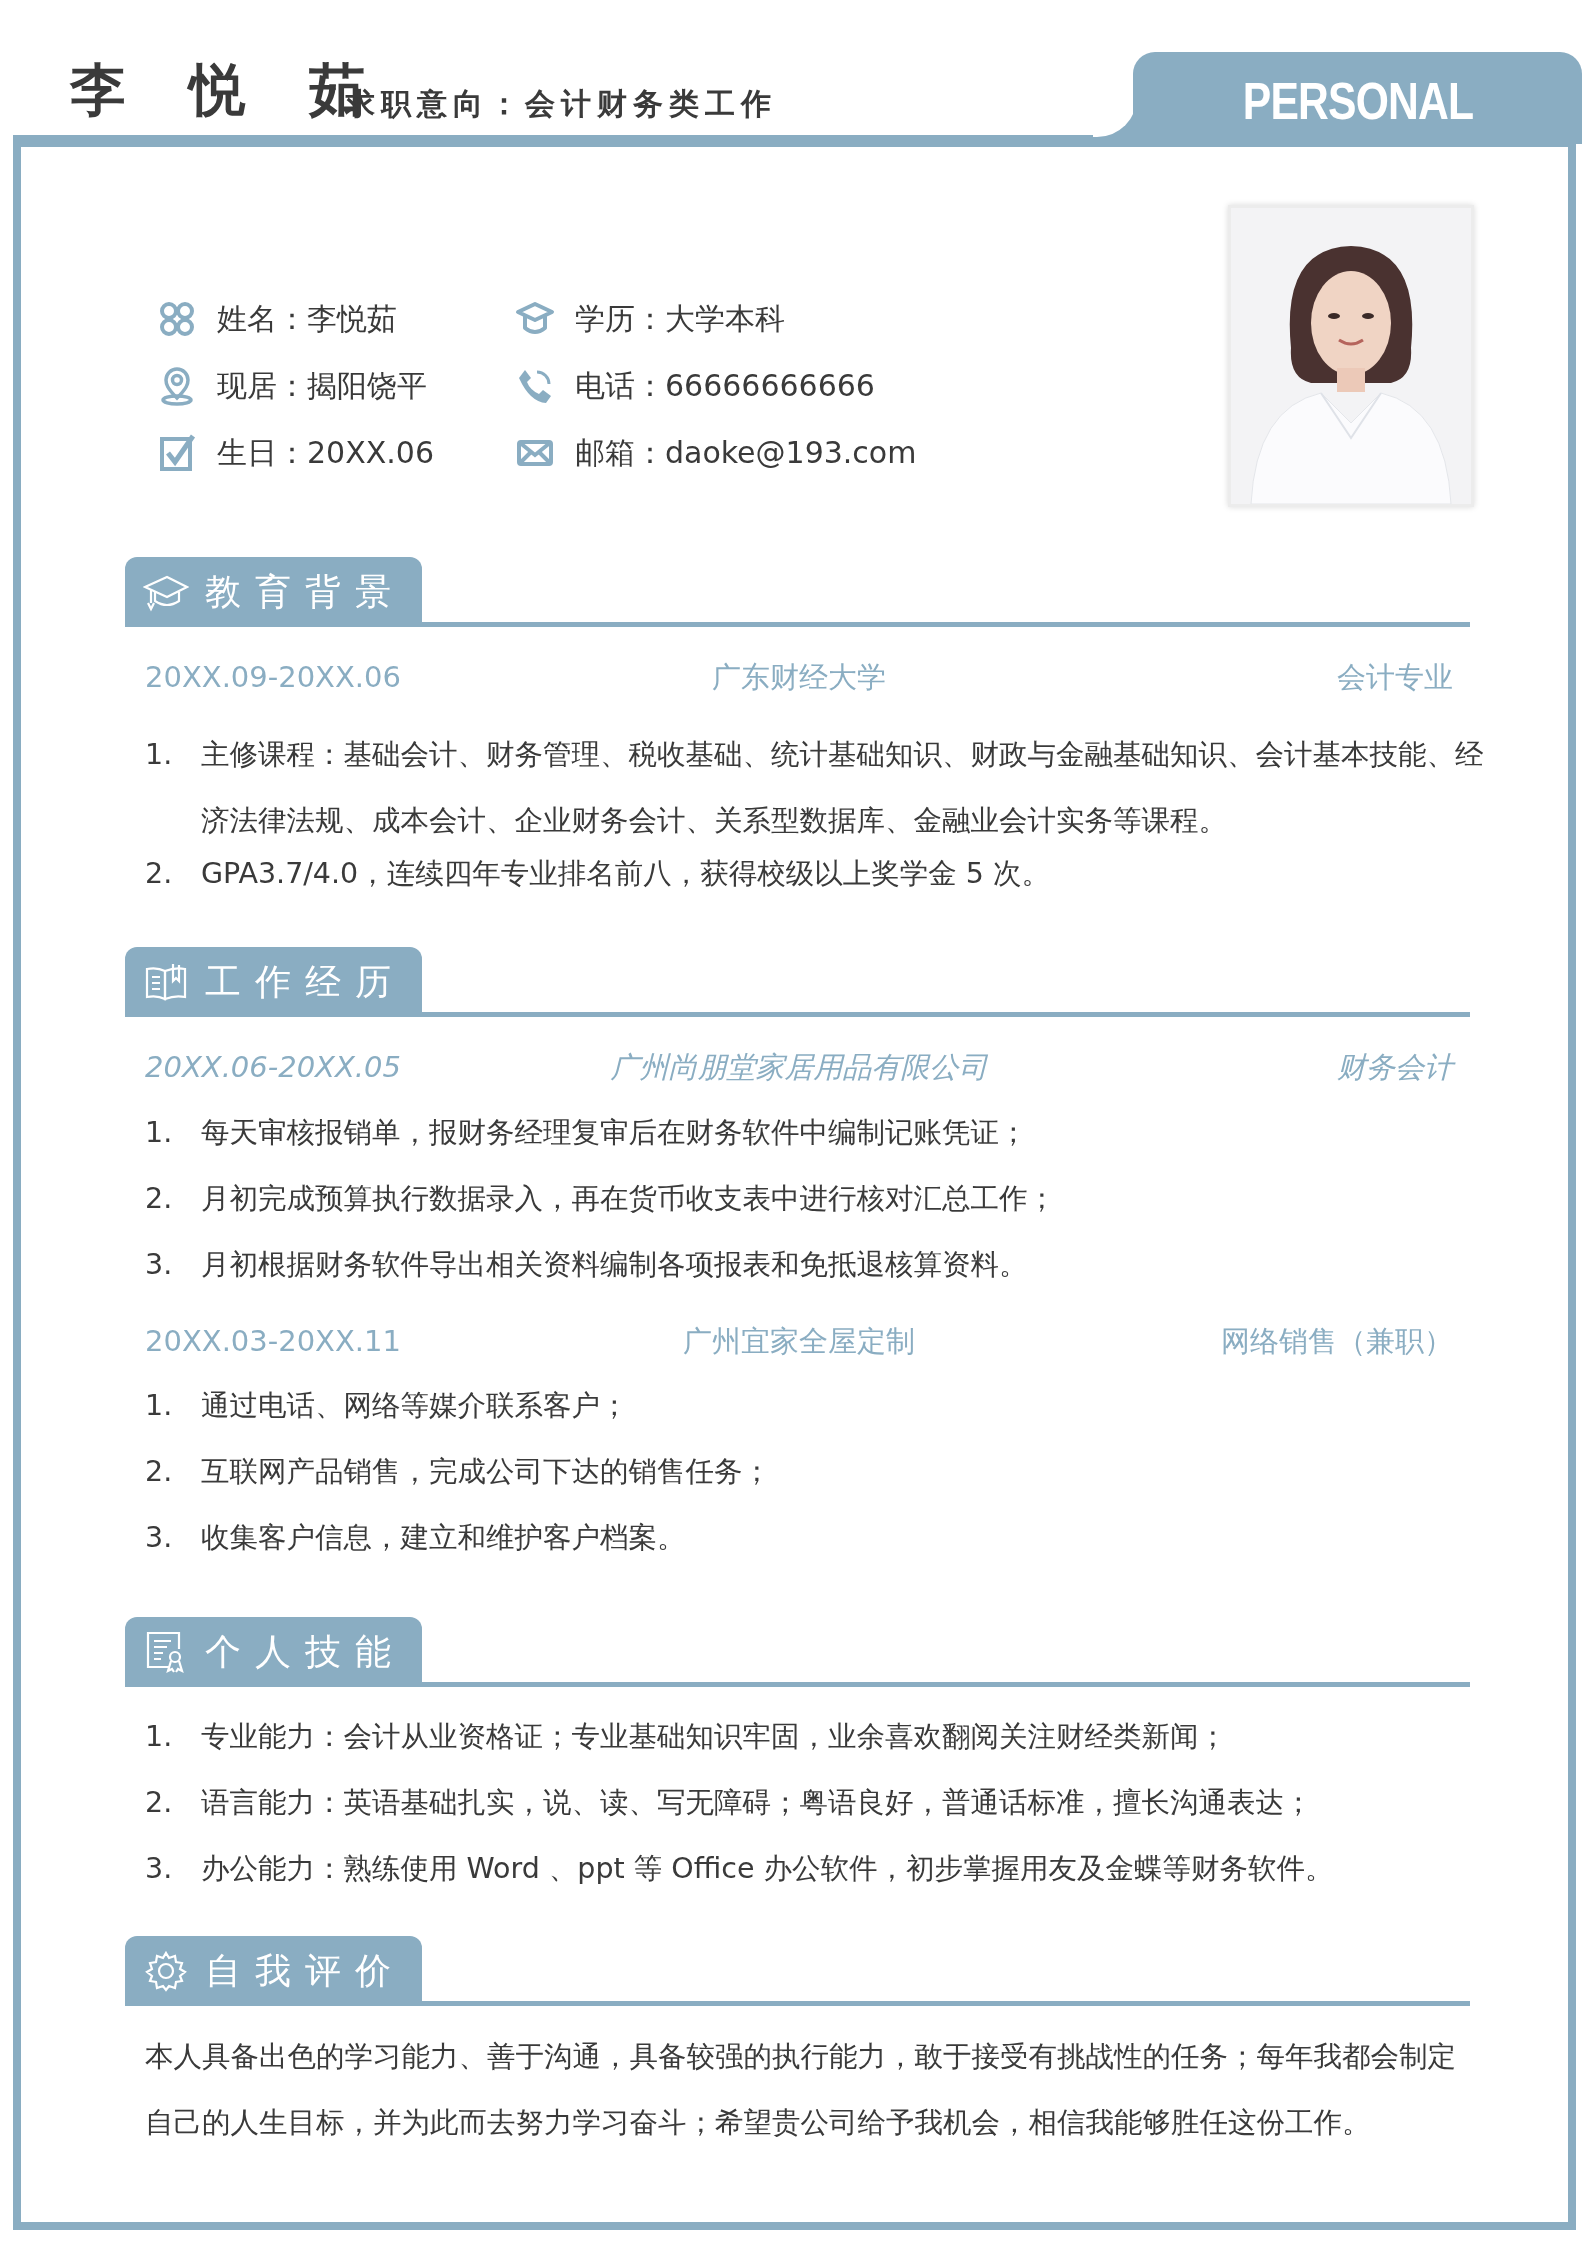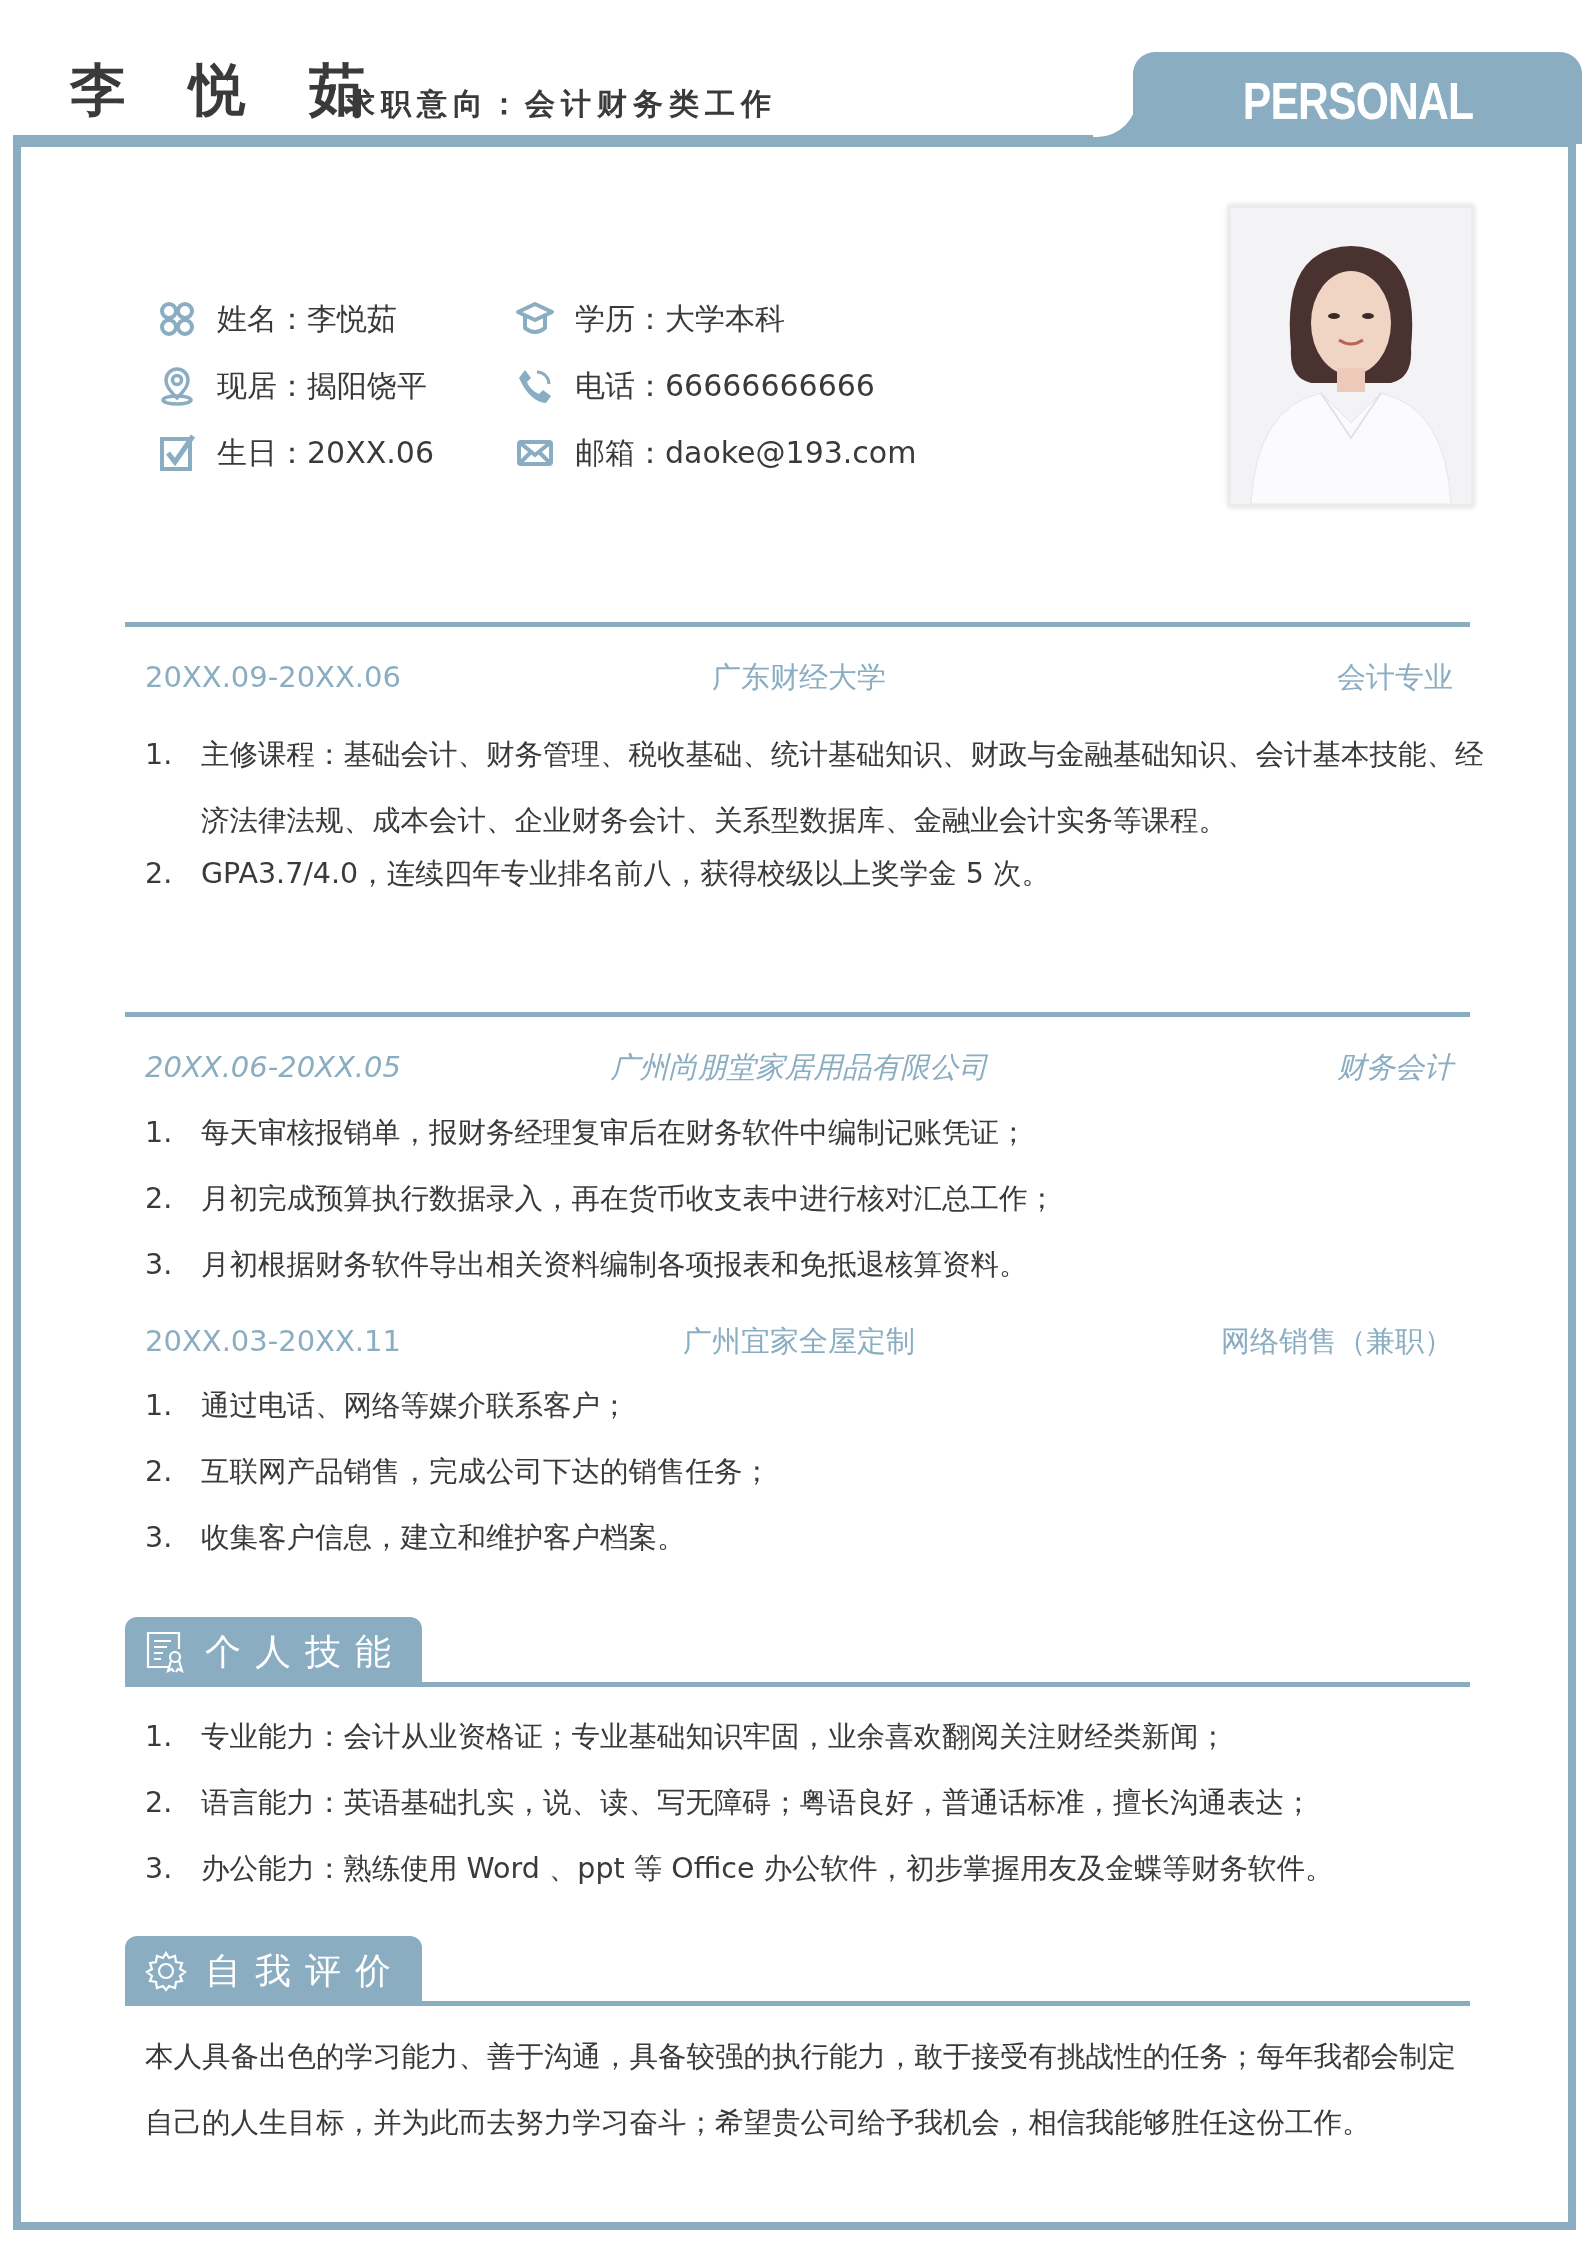--- a/index.html
+++ b/index.html
@@ -124,38 +124,55 @@
     <rect x="106" y="160" width="28" height="24" fill="#ecc9b8"></rect>
     <path d="M20 296 Q25 200 90 185 L120 215 L150 185 Q215 200 220 296 Z" fill="#fbfbfd" stroke="#e4e6ea"></path>
     <path d="M90 185 L120 230 L150 185" fill="none" stroke="#dfe2e8" stroke-width="2"></path>
     <path d="M108 132 Q120 140 132 132" stroke="#b5645c" stroke-width="3" fill="none"></path>
     <ellipse cx="103" cy="108" rx="6" ry="3" fill="#3a2a28"></ellipse>
       <ellipse cx="137" cy="108" rx="6" ry="3" fill="#3a2a28"></ellipse>
   </svg>
 </div>
 
 <div class="sec-head" style="top:557px;">
+  <div class="sec-tab">
+    <svg viewBox="0 0 46 46" fill="none" stroke="#ffffff" stroke-width="2.2">
+      <path d="M2 18 L24 8 L44 18 L24 28 Z"></path>
+        <path d="M12 23 V32 Q24 40 36 32 V23"></path>
+      <path d="M8 20 V34 M5 34 L8 40 L11 34"></path>
+    </svg>
+    <span class="sec-title">教育背景</span>
+  </div>
   <div class="sec-line"></div>
 </div>
 
 <div class="meta-row" style="top:657px;">
   <span class="m-date">20XX.09-20XX.06</span>
   <span class="m-org">广东财经大学</span>
   <span class="m-role">会计专业</span>
 </div>
 <div class="item" style="top:722px; line-height:66px;">
   <span class="num">1.</span>
   <span class="txt" style="width:1310px;">主修课程：基础会计、财务管理、税收基础、统计基础知识、财政与金融基础知识、会计基本技能、经济法律法规、成本会计、企业财务会计、关系型数据库、金融业会计实务等课程。</span>
 </div>
 <div class="item" style="top:854px;">
   <span class="num">2.</span>
   <span class="txt">GPA3.7/4.0，连续四年专业排名前八，获得校级以上奖学金 5 次。</span>
 </div>
 
 <div class="sec-head" style="top:947px;">
+  <div class="sec-tab">
+    <svg viewBox="0 0 46 46" fill="none" stroke="#ffffff" stroke-width="2.2">
+      <path d="M4 10 Q14 8 22 12 V40 Q14 36 4 38 Z"></path>
+        <path d="M42 10 Q32 8 22 12 V40 Q32 36 42 38 Z"></path>
+      <path d="M9 18 H17 M9 24 H17 M9 30 H17"></path>
+        <path d="M30 5 V22 L33 19 L36 22 V6"></path>
+    </svg>
+    <span class="sec-title">工作经历</span>
+  </div>
   <div class="sec-line"></div>
 </div>
 
 <div class="meta-row" style="top:1047px;font-style:italic;">
   <span class="m-date">20XX.06-20XX.05</span>
   <span class="m-org">广州尚朋堂家居用品有限公司</span>
   <span class="m-role">财务会计</span>
 </div>
 <div class="item" style="top:1113px;">
   <span class="num">1.</span>

